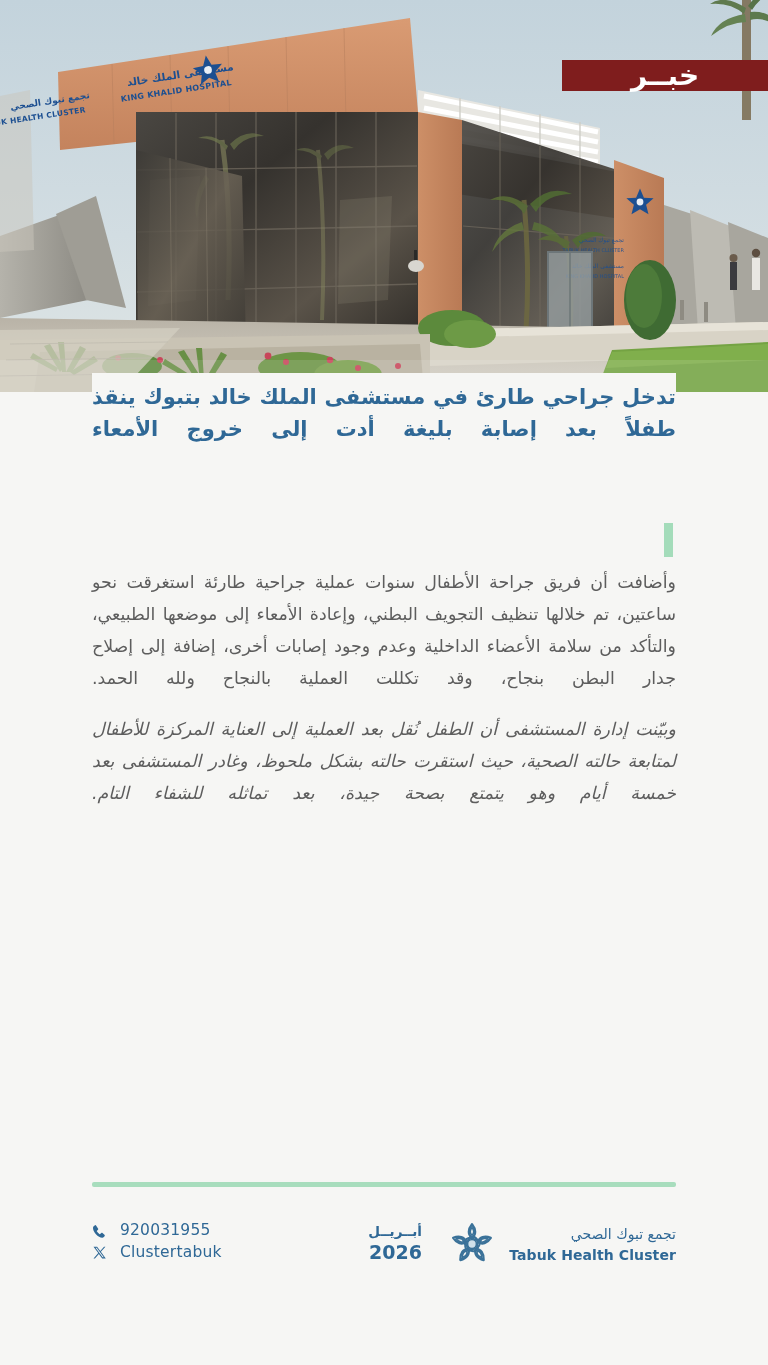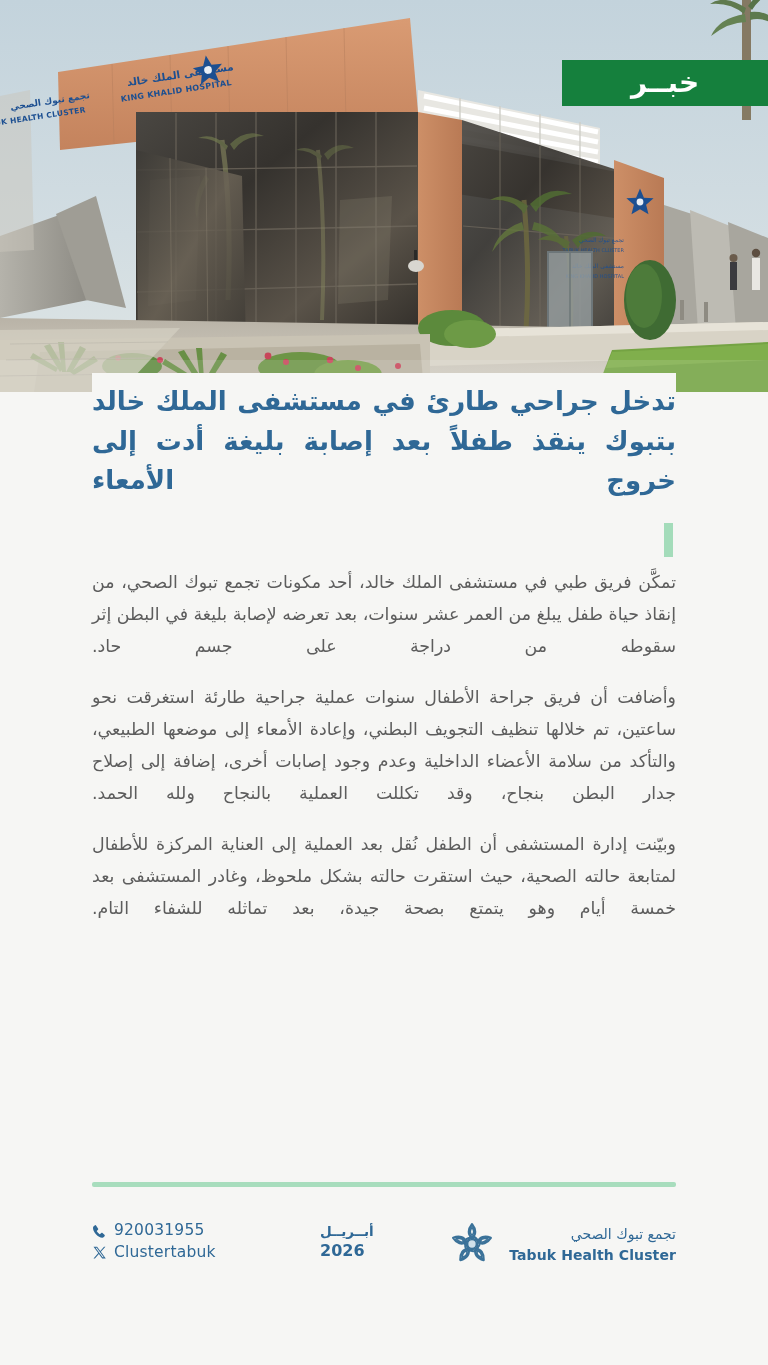--- a/index.html
+++ b/index.html
@@ -35,22 +35,22 @@
   }
 
   .hero-svg { display: block; width: 768px; height: 392px; }
 
   
   .news-banner {
     position: absolute;
     top: 60px;
     left: 0;
     width: 206px;
-    height: 46px;
-    background: #15803d;
+    height: 31px;
+    background: #7f1d1d;
     display: flex;
     align-items: center;
     justify-content: center;
     z-index: 6;
   }
   .news-banner-label {
     color: #ffffff;
     font-size: 28px;
     font-weight: bold;
     letter-spacing: 1px;
@@ -85,21 +85,21 @@
     top: 382px;
     left: 92px;
     width: 584px;
     z-index: 7;
     text-align: justify;
     text-align-last: justify;
     direction: rtl;
   }
   .headline {
     color: #2f6896;
-    font-size: 26px;
+    font-size: 21px;
     font-weight: bold;
     line-height: 1.52;
     direction: rtl;
     text-align: justify;
     text-align-last: justify;
   }
 
   .title-accent {
     position: absolute;
     top: 523px;
@@ -122,21 +122,21 @@
 
   .para {
     color: #5d5d5d;
     font-size: 17.4px;
     line-height: 1.84;
     direction: rtl;
     text-align: justify;
     text-align-last: justify;
     margin-bottom: 19px;
   }
-  .para:last-child { margin-bottom: 12px; }
+  .para:last-child { margin-bottom: 12px; font-style: italic; }
 
   
   .divider {
     position: absolute;
     top: 1182px;
     left: 92px;
     width: 584px;
     height: 5px;
     background: #a8ddbd;
     border-radius: 2px;
@@ -156,21 +156,21 @@
   .contact {
     position: absolute;
     left: 92px;
     top: 4px;
     direction: ltr;
     text-align: left;
   }
   .contact-row {
     display: flex;
     align-items: center;
-    gap: 7px;
+    gap: 13px;
     height: 22px;
   }
   .contact-icon {
     width: 15px;
     height: 15px;
     display: inline-flex;
     align-items: center;
     justify-content: center;
     flex: 0 0 15px;
   }
@@ -178,36 +178,36 @@
   .contact-text {
     color: #2f6896;
     font-size: 15.5px;
     font-weight: 500;
     line-height: 1;
     letter-spacing: 0.2px;
   }
 
   .date-block {
     position: absolute;
-    left: 320px;
+    left: 332px;
     top: 6px;
     width: 90px;
-    text-align: left;
+    text-align: right;
     direction: rtl;
   }
   .date-month {
     color: #2f6896;
     font-size: 13.5px;
     font-weight: bold;
     line-height: 1.35;
     letter-spacing: 1.5px;
   }
   .date-year {
     color: #2f6896;
-    font-size: 16px;
+    font-size: 19px;
     font-weight: bold;
     line-height: 1.35;
     direction: ltr;
   }
 
   .brand {
     position: absolute;
     right: 92px;
     top: 2px;
     display: flex;
@@ -493,21 +493,20 @@
 
   <div class="content-panel" style="height:24px;"></div>
   <div class="content-fullbleed"></div>
 
   <div class="title-block">
     <h1 class="headline">تدخل جراحي طارئ في مستشفى الملك خالد بتبوك ينقذ طفلاً بعد إصابة بليغة أدت إلى خروج الأمعاء</h1>
   </div>
   <div class="title-accent"></div>
 
   <div class="body-block">
-    <p class="para">تمكَّن فريق طبي في مستشفى الملك خالد، أحد مكونات تجمع تبوك الصحي، من إنقاذ حياة طفل يبلغ من العمر عشر سنوات، بعد تعرضه لإصابة بليغة في البطن إثر سقوطه من دراجة على جسم حاد.</p>
     <p class="para">وأضافت أن فريق جراحة الأطفال سنوات عملية جراحية طارئة استغرقت نحو ساعتين، تم خلالها تنظيف التجويف البطني، وإعادة الأمعاء إلى موضعها الطبيعي، والتأكد من سلامة الأعضاء الداخلية وعدم وجود إصابات أخرى، إضافة إلى إصلاح جدار البطن بنجاح، وقد تكللت العملية بالنجاح ولله الحمد.</p>
     <p class="para">وبيّنت إدارة المستشفى أن الطفل نُقل بعد العملية إلى العناية المركزة للأطفال لمتابعة حالته الصحية، حيث استقرت حالته بشكل ملحوظ، وغادر المستشفى بعد خمسة أيام وهو يتمتع بصحة جيدة، بعد تماثله للشفاء التام.</p>
   </div>
 
   <div class="divider"></div>
 
   <div class="footer">
 
     <div class="contact">
       <div class="contact-row">

